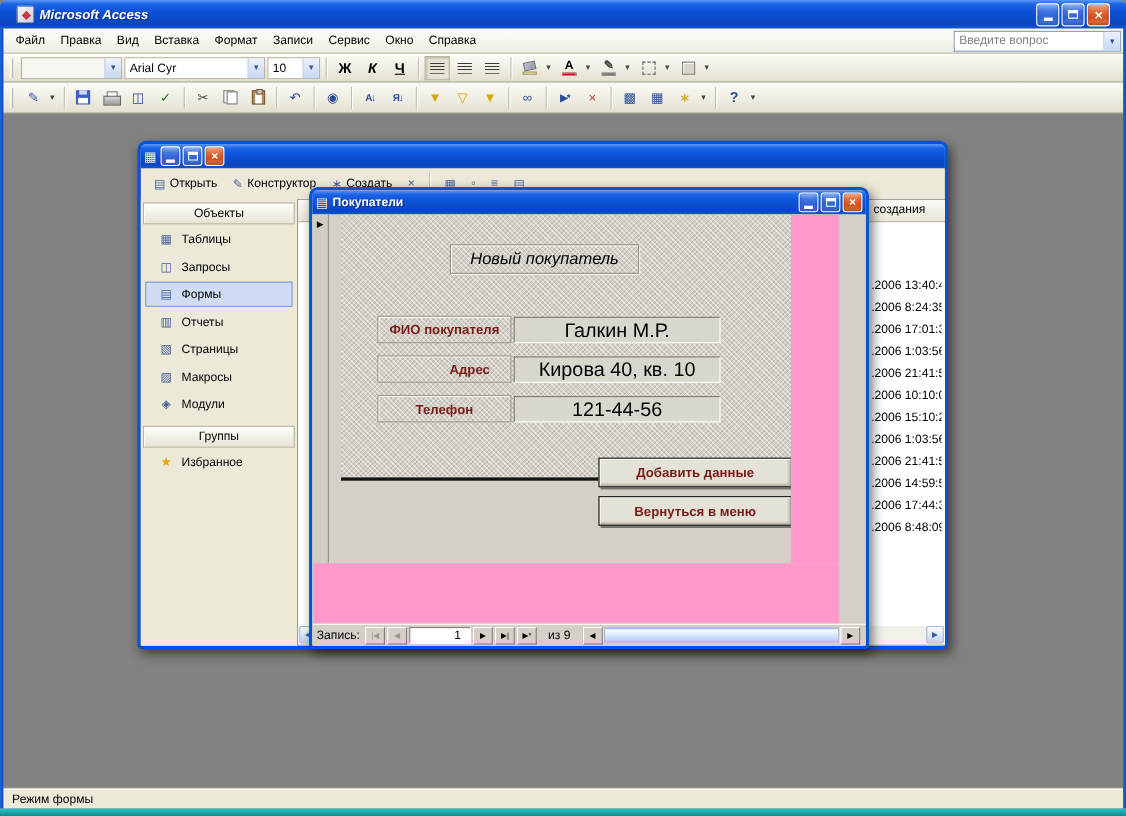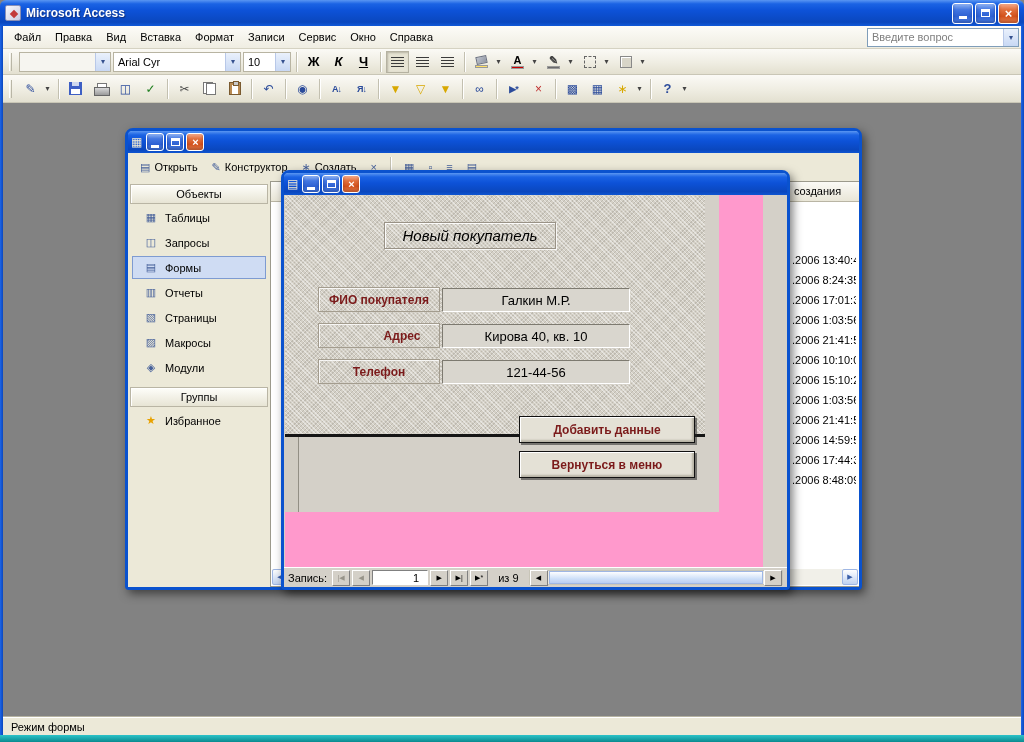--- a/index.html
+++ b/index.html
@@ -3,21 +3,21 @@
 <meta charset="utf-8">
 <style>
   * { box-sizing: border-box; margin: 0; padding: 0; }
   html,body { width:1024px; height:742px; }
   body { font-family:"Liberation Sans", sans-serif; font-size:11px; color:#000; }
   #screen { position:relative; width:1024px; height:742px; background:#828282; overflow:hidden; }
 
   
   #titlebar { position:absolute; top:0; left:0; right:0; height:26px;
     background:linear-gradient(180deg,#5A96F2 0%,#1B63E4 15%,#0D52D8 40%,#0A47BE 85%,#1159D8 100%);
-    border-radius:6px 6px 0 0; display:flex; align-items:center; padding:0 5px; gap:5px; }
+    border-radius:6px 6px 0 0; display:flex; align-items:center; padding:0 15px; gap:5px;font-style:italic; }
   #app-icon { width:16px; height:16px; background:linear-gradient(135deg,#F8F8FC,#C9CCE2);
     border:1px solid #8890B8; border-radius:2px; position:relative; flex:0 0 auto; }
   #app-icon::after { content:""; position:absolute; left:5px; top:5px; width:6px; height:6px;
     background:#C23A3A; transform:rotate(45deg); }
   .title-text { color:#fff; font-weight:bold; font-size:12px; text-shadow:1px 1px 1px #10307E; flex:1;
     white-space:nowrap; overflow:hidden; }
   .winbtns { display:flex; gap:2px; align-items:center; }
   .wb { width:19px; height:19px; border:1px solid #fff; border-radius:3px; display:flex; align-items:center;
     justify-content:center; color:#fff; font-size:12px; font-weight:bold;
     background:linear-gradient(180deg,#8FB2F2 0%,#4377E2 30%,#2E61D2 65%,#5588EA 100%);
@@ -125,35 +125,35 @@
   .scroll-thumb { width:120px; height:14px; margin:0 1px; background:linear-gradient(180deg,#FDFEFF,#CFE0F8 60%,#B8CDF2);
     border:1px solid #9EB6E4; border-radius:2px; }
   .hscroll .spacer { flex:1; }
 
   
   #formwin { left:281px; top:170px; width:509px; height:420px; z-index:3; }
   .form-body { position:absolute; top:22px; left:0; right:0; bottom:0; background:#D4D0C8; overflow:hidden; }
   .record-selector { position:absolute; left:0; top:0; width:15px; height:317px; background:#D0CCC2;
     border-right:1px solid #928F84; }
   .rs-arrow { display:block; margin-top:4px; text-align:center; font-size:8px; }
-  .form-canvas { position:absolute; left:1px; top:0; width:420px; height:242px; border-bottom:3px solid #151515;
+  .form-canvas { position:absolute; left:26px; top:0; width:420px; height:242px; border-bottom:3px solid #151515;
     background-color:#D4D0C6;
     background-image:repeating-linear-gradient(45deg,rgba(255,255,255,.45) 0 1px,rgba(0,0,0,0) 1px 3px),
                      repeating-linear-gradient(135deg,rgba(110,105,95,.22) 0 1px,rgba(0,0,0,0) 1px 3px); }
   .pink-strip { position:absolute; left:435px; top:0; width:44px; height:317px; }
   .pink-band { position:absolute; left:1px; top:317px; width:478px; height:55px; }
   .heading-box { position:absolute; left:99px; top:27px; width:172px; height:27px; display:flex; align-items:center;
     justify-content:center; font-style:italic; font-size:15px; border:1px solid #999286;
     box-shadow:inset 1px 1px 0 rgba(255,255,255,.9), 1px 1px 0 rgba(255,255,255,.8); }
   .flabel { position:absolute; left:33px; width:122px; height:25px; display:flex; align-items:center;
     justify-content:center; font-weight:bold; font-size:12px; border:1px solid #A39C8E;
     box-shadow:inset 1px 1px 0 rgba(255,255,255,.8); }
   .l0 { top:92px; } .l1 { top:128px;padding-left:46px; } .l2 { top:164px; }
   .fvalue { position:absolute; left:157px; width:188px; height:24px; display:flex; align-items:center;
-    justify-content:center; font-size:13px; background:#D9D6CE;
+    justify-content:center; font-size:18px; background:#D9D6CE;
     border-top:1px solid #7D7A70; border-left:1px solid #7D7A70;
     border-bottom:1px solid #FFF; border-right:1px solid #FFF;text-align:center; }
   .v0 { top:93px; } .v1 { top:129px; } .v2 { top:165px; }
   .form-btn { position:absolute; left:234px; width:176px; height:27px; display:flex; align-items:center;
     justify-content:center; font-weight:bold; font-size:12px; background:#E4E1D6; border:1px solid #111;
     box-shadow:inset 1px 1px 0 #fff, inset -2px -2px 2px #B8B4A6, 2px 2px 0 rgba(40,40,40,.55); }
   .b0 { top:221px; } .b1 { top:256px; }
   .form-nav { position:absolute; left:0; right:0; bottom:0; height:20px; background:#D4D0C8;
     border-top:1px solid #fff; display:flex; align-items:center; gap:2px; padding:0 4px; }
   .nav-btn { width:18px; height:16px; display:flex; align-items:center; justify-content:center; font-size:7px;
@@ -484,20 +484,21 @@
             <span class="scroll-btn">▶</span>
           </div>
         </div>
       </div>
     </div>
   </div>
 
   <div id="formwin" class="xpwin">
     <div class="xptitle">
       <span class="win-icon">▤</span>
+      <span class="xptitle-text">Покупатели</span>
       <span class="winbtns small">
         <span class="wb">
             <span class="glyph-min"></span>
           </span>
         <span class="wb">
             <span class="glyph-max"></span>
           </span>
         <span class="wb close">×</span>
       </span>
     </div>

